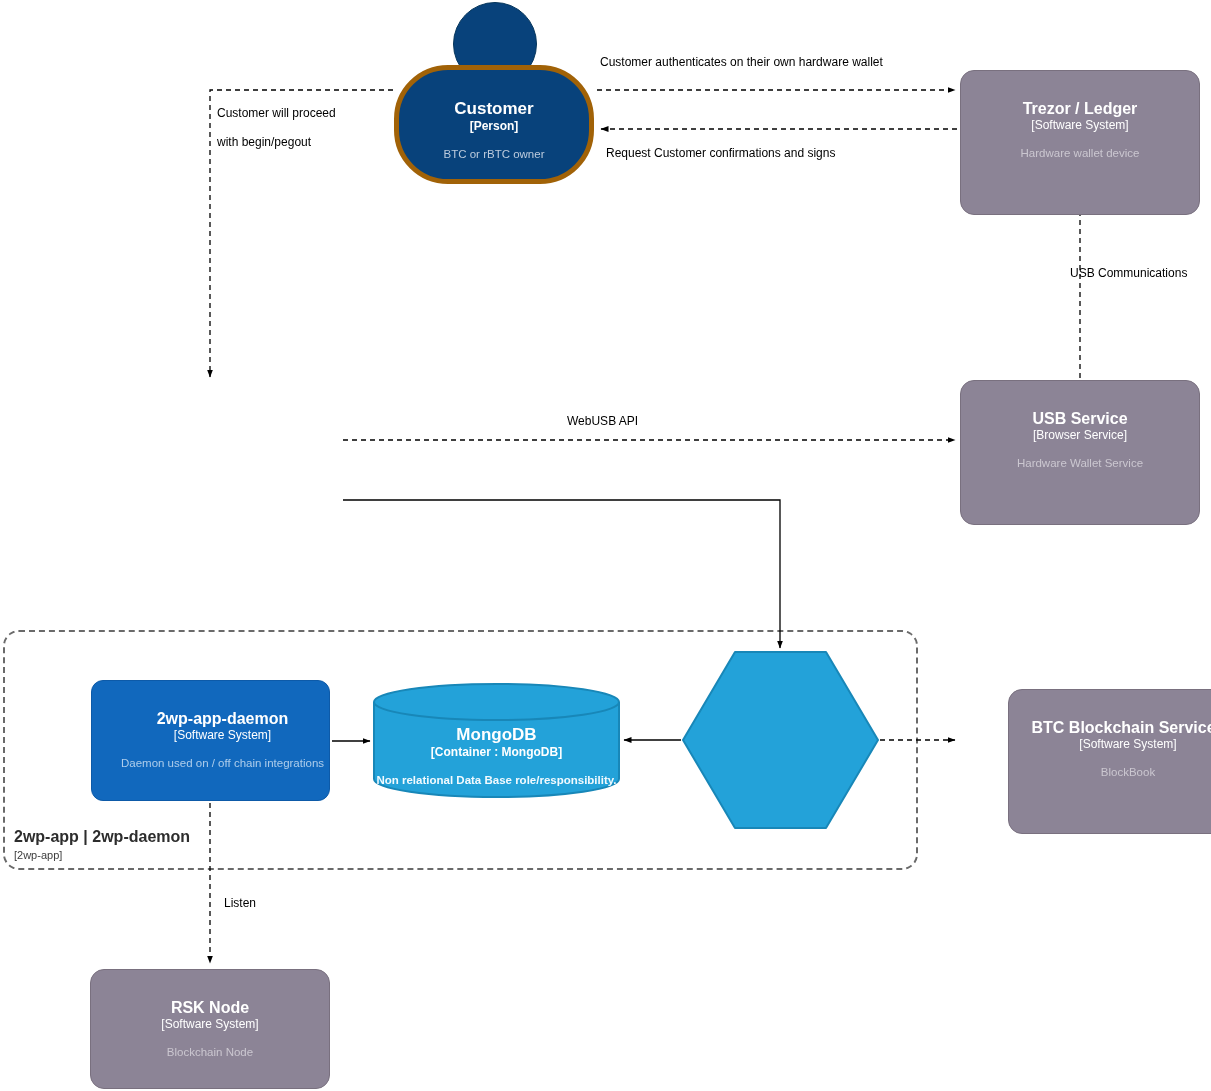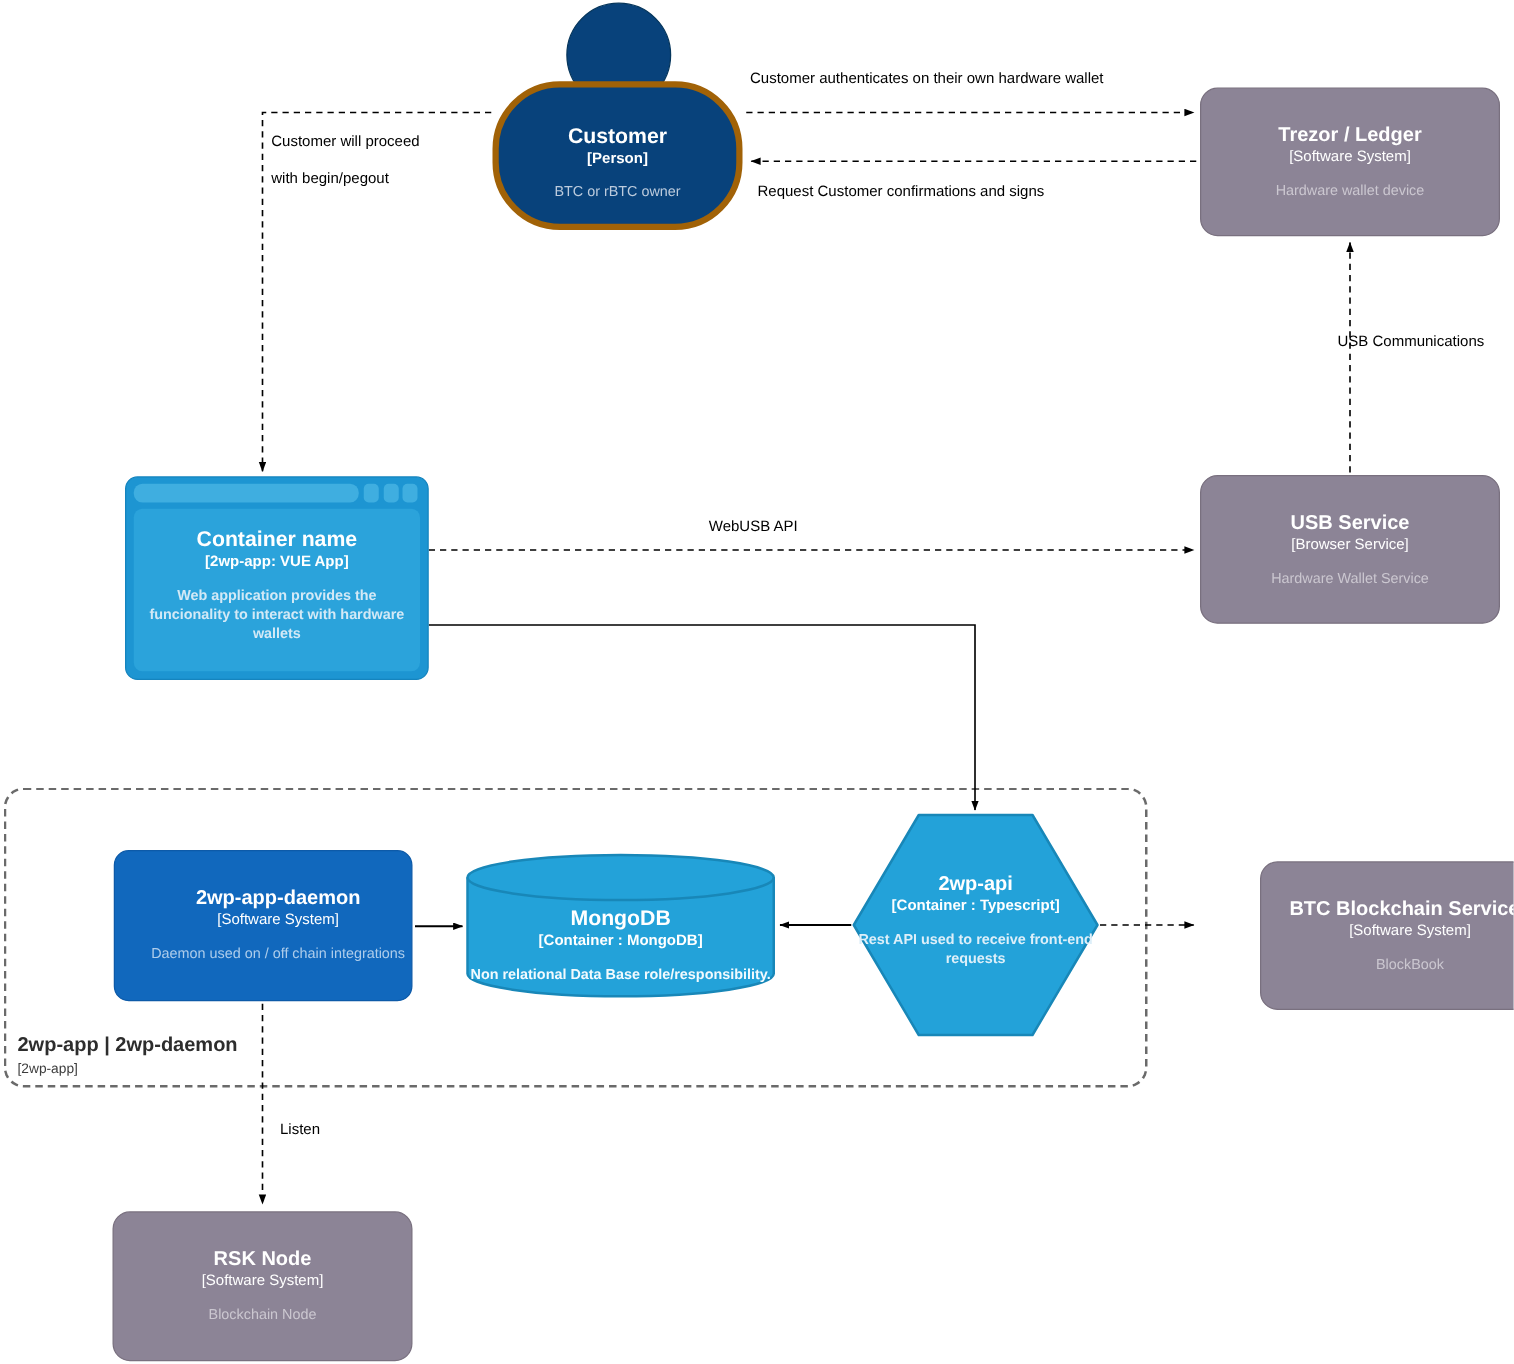--- a/index.html
+++ b/index.html
@@ -17,21 +17,21 @@
   }
   .title   { font-size:16px; font-weight:bold; line-height:19px; }
   .title-lg{ font-size:17px; font-weight:bold; line-height:20px; }
   .sub     { font-size:12px; line-height:15px; }
   .sub-b   { font-size:12px; font-weight:bold; line-height:15px; }
   .desc    { font-size:11.5px; line-height:15px; margin-top:13px; }
 
   
   .gray {
     background:#8C8496; border:1px solid #79707F; border-radius:14px;
-    width:240px; height:119px; padding-top:28px;
+    width:240px; height:145px; padding-top:28px;
   }
   .gray .desc { color:#CBC7D0; }
 
   
   .person-head {
     position:absolute; left:453px; top:2px; width:82px; height:82px;
     border-radius:50%; background:#08427B; border:1px solid #06365C; z-index:2;
   }
   .person-body {
     left:394px; top:65px; width:200px; height:119px; z-index:3;
@@ -138,31 +138,20 @@
     <span class="sub-b">[Person]</span>
     <span class="desc">BTC or rBTC owner</span>
   </div>
 
   <div class="node gray" style="left:960px; top:70px;">
     <span class="title">Trezor / Ledger</span>
     <span class="sub">[Software System]</span>
     <span class="desc">Hardware wallet device</span>
   </div>
 
-  <div class="browser">
-    <div class="bar"></div>
-    <div class="wbtn" style="left:190px;"></div>
-    <div class="wbtn" style="left:206px;"></div>
-    <div class="wbtn" style="left:221px;"></div>
-    <div class="inner">
-      <span class="title-lg">Container name</span>
-      <span class="sub-b">[2wp-app: VUE App]</span>
-      <span class="desc">Web application provides the funcionality to interact with hardware wallets</span>
-    </div>
-  </div>
 
   <div class="node gray" style="left:960px; top:380px;">
     <span class="title">USB Service</span>
     <span class="sub">[Browser Service]</span>
     <span class="desc">Hardware Wallet Service</span>
   </div>
 
   <div class="node blue">
     <span class="title">2wp-app-daemon</span>
     <span class="sub">[Software System]</span>
@@ -175,25 +164,20 @@
   </svg>
   <div class="shape-text mongo-text">
     <span class="title-lg">MongoDB</span>
     <span class="sub-b">[Container : MongoDB]</span>
     <span class="desc">Non relational Data Base role/responsibility.</span>
   </div>
 
   <svg class="shape" style="left:681px; top:650px;" width="199" height="180" viewBox="-2 -2 199 180">
     <polygon points="52,0 143,0 195,88 143,176 52,176 0,88" fill="#23A2D9" stroke="#1887B8" stroke-width="2" stroke-linejoin="round"></polygon>
   </svg>
-  <div class="shape-text hex-text">
-    <span class="title">2wp-api</span>
-    <span class="sub-b">[Container : Typescript]</span>
-    <span class="desc">Rest API used to receive front-end requests</span>
-  </div>
 
   <div class="node gray" style="left:960px; top:689px;margin-left:48px;">
     <span class="title">BTC Blockchain Services</span>
     <span class="sub">[Software System]</span>
     <span class="desc">BlockBook</span>
   </div>
 
   <div class="node gray" style="left:90px; top:969px; height:120px;">
     <span class="title">RSK Node</span>
     <span class="sub">[Software System]</span>

